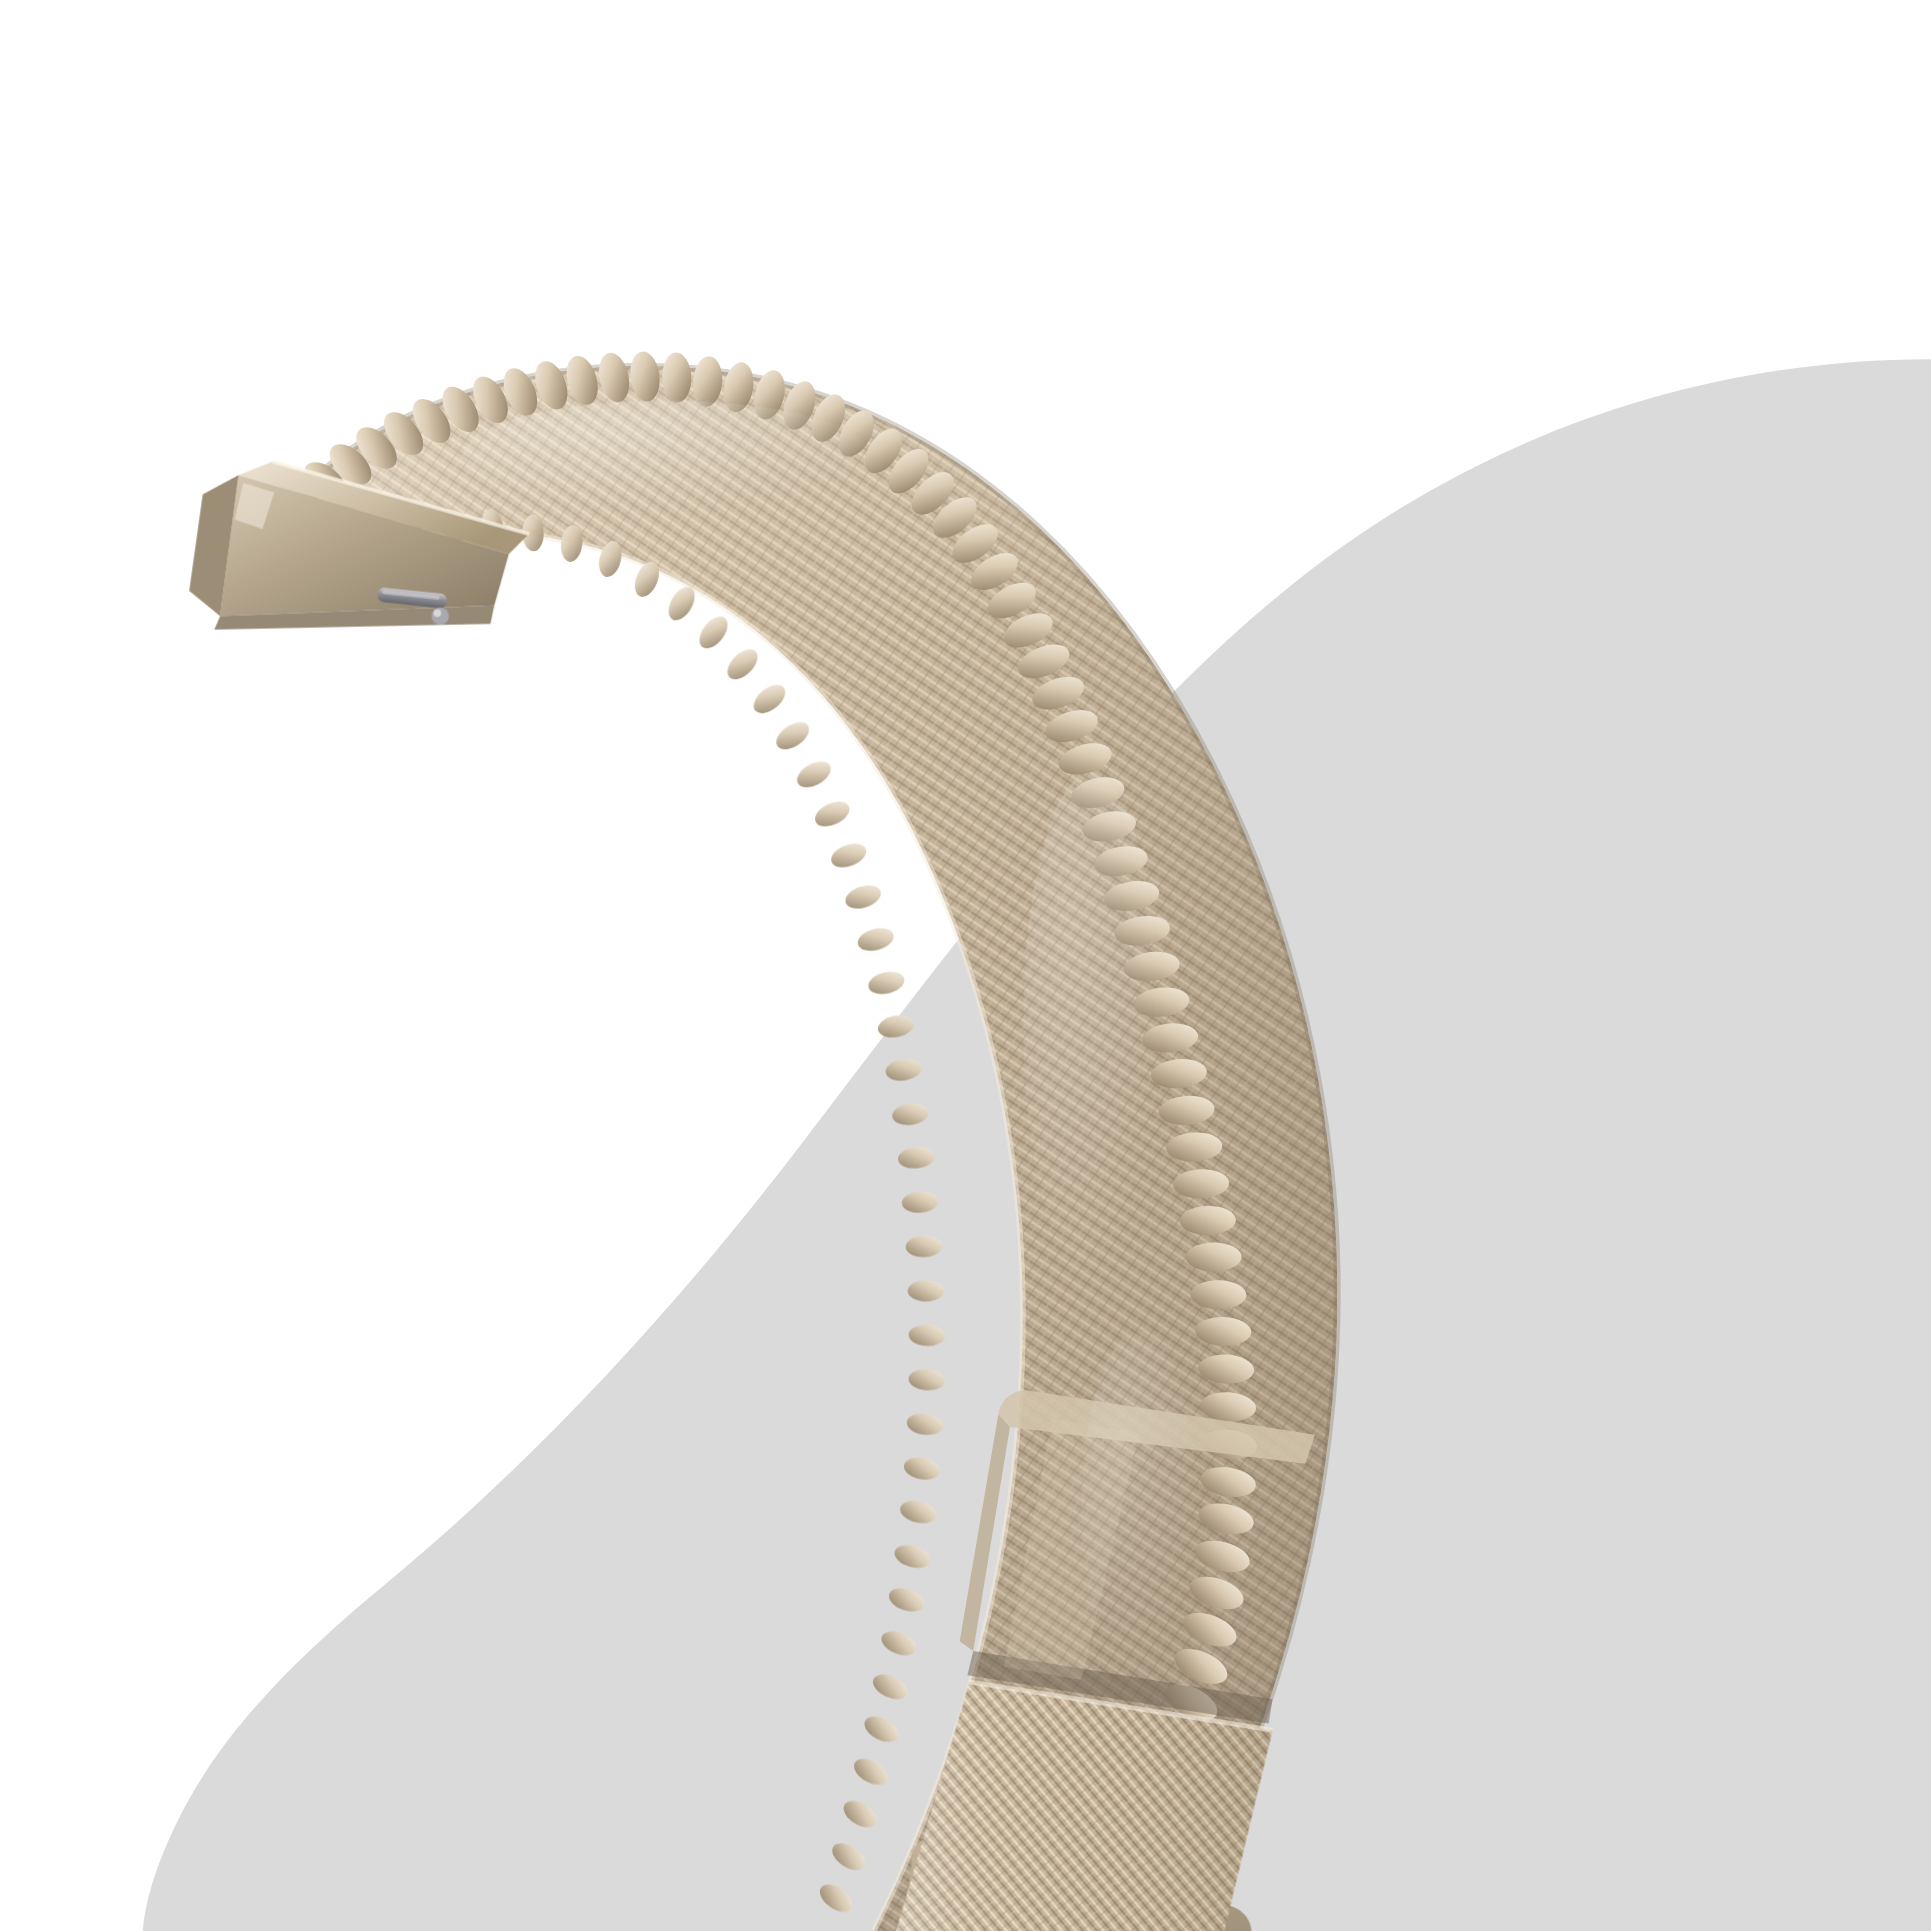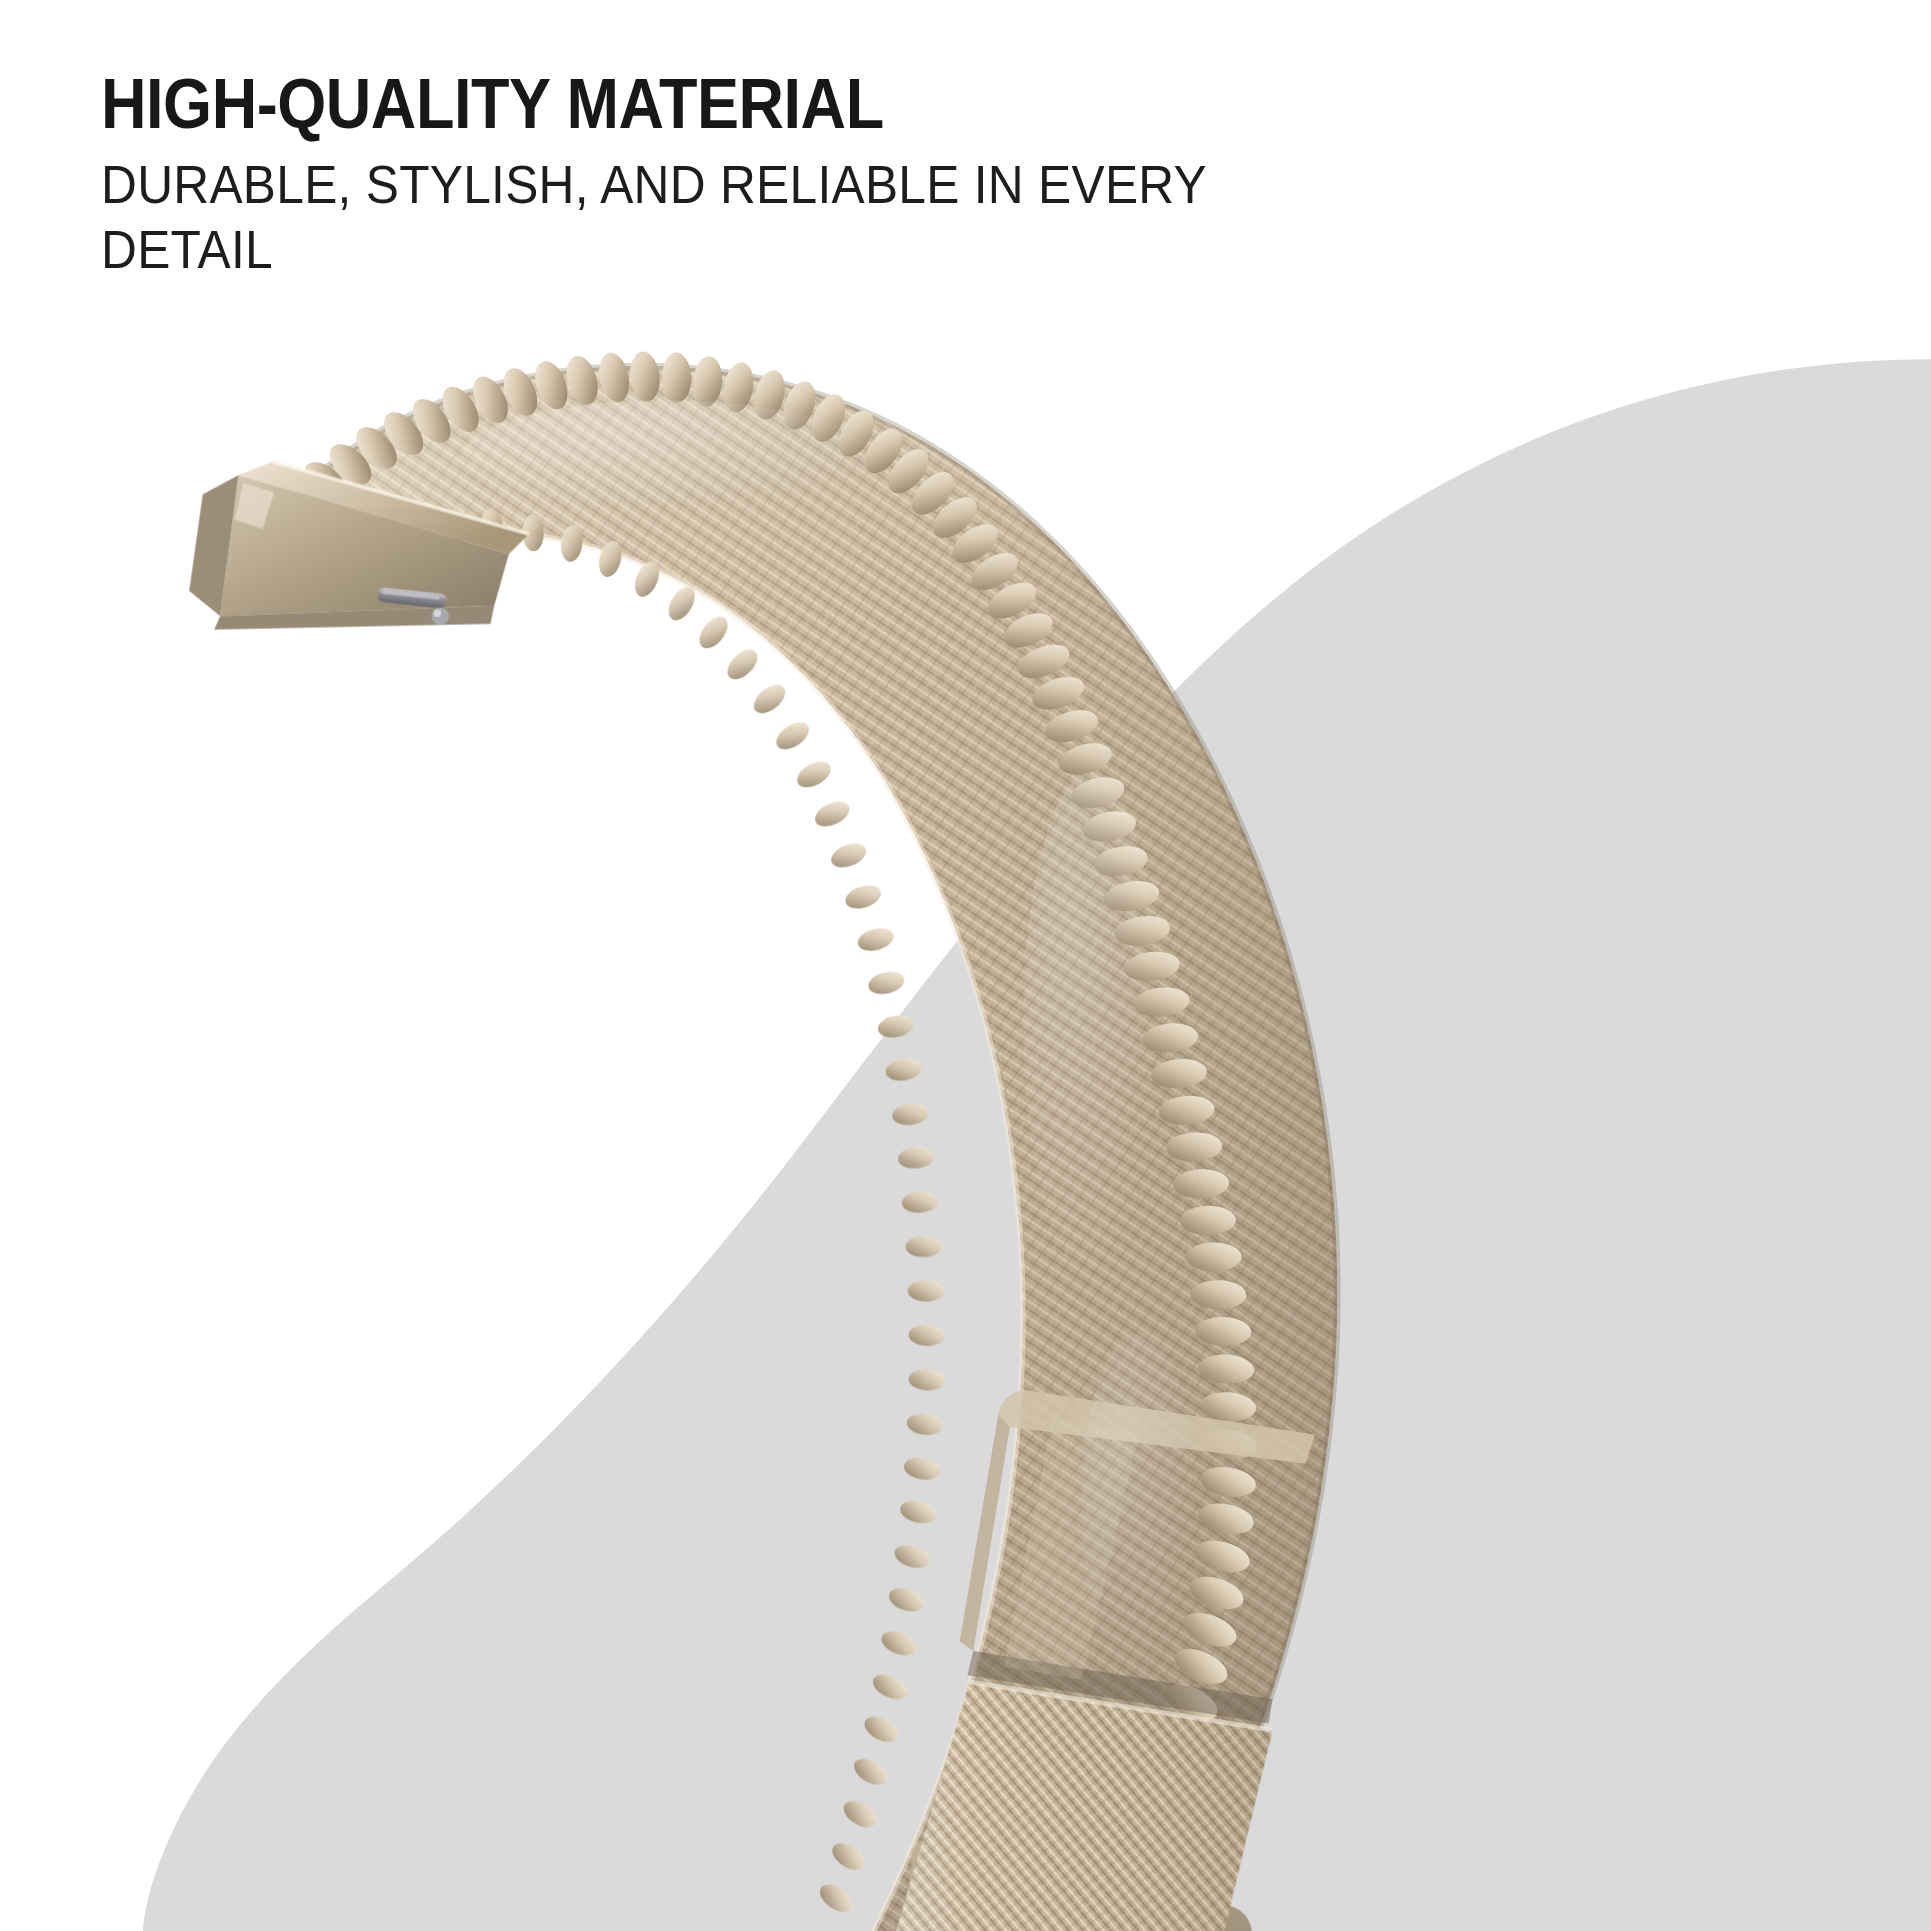--- a/index.html
+++ b/index.html
@@ -373,19 +373,15 @@
       </g>
 
       <g>
         <ellipse cx="690" cy="470" rx="210" ry="55" fill="url(#glare)" opacity="0.5"></ellipse>
         <ellipse cx="1130" cy="1060" rx="70" ry="260" fill="url(#glare)" opacity="0.35"></ellipse>
         <ellipse cx="1180" cy="1560" rx="60" ry="180" fill="url(#glare)" opacity="0.25"></ellipse>
       </g>
     </svg>
   </div>
 
-  <div class="text-block">
-    <h1 class="headline">HIGH-QUALITY MATERIAL</h1>
-    <p class="subhead">DURABLE, STYLISH, AND RELIABLE IN EVERY DETAIL</p>
-  </div>
 
 </div>
 
 
 </body></html>

